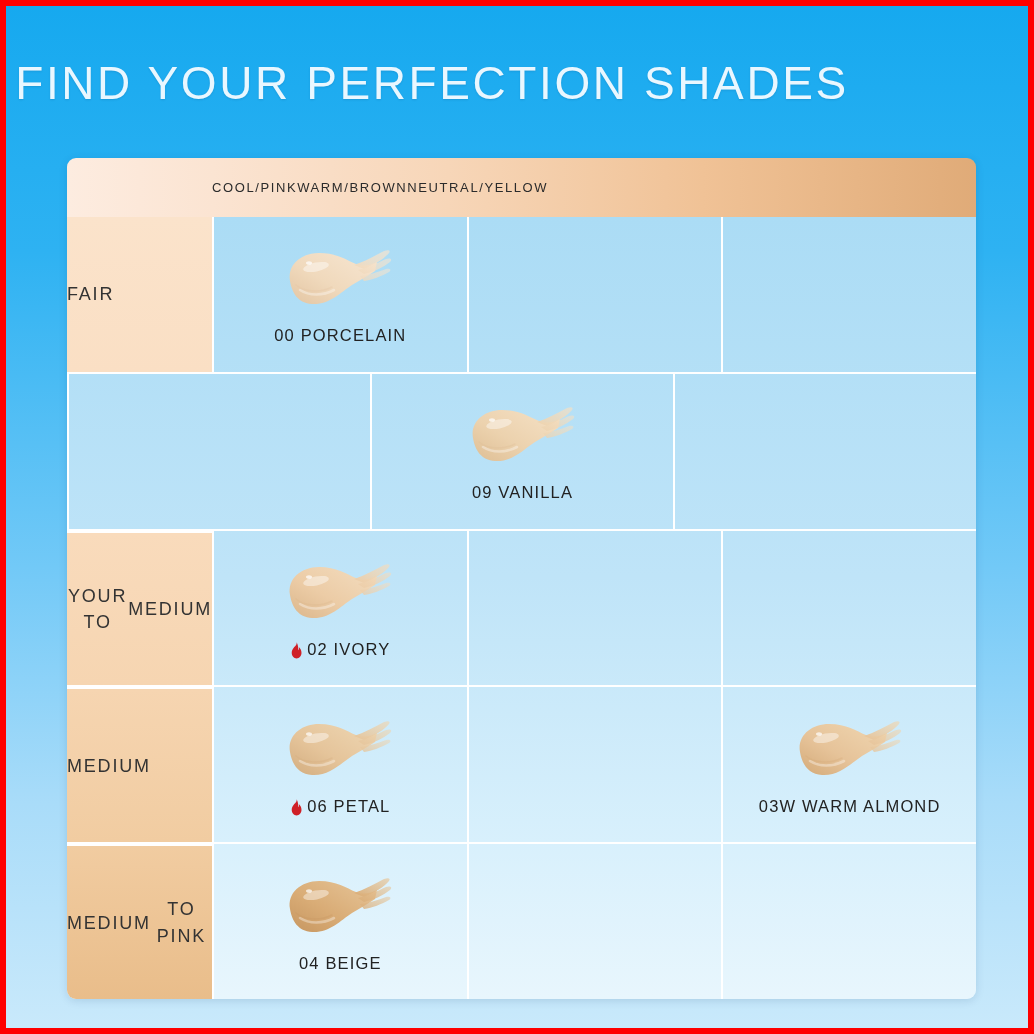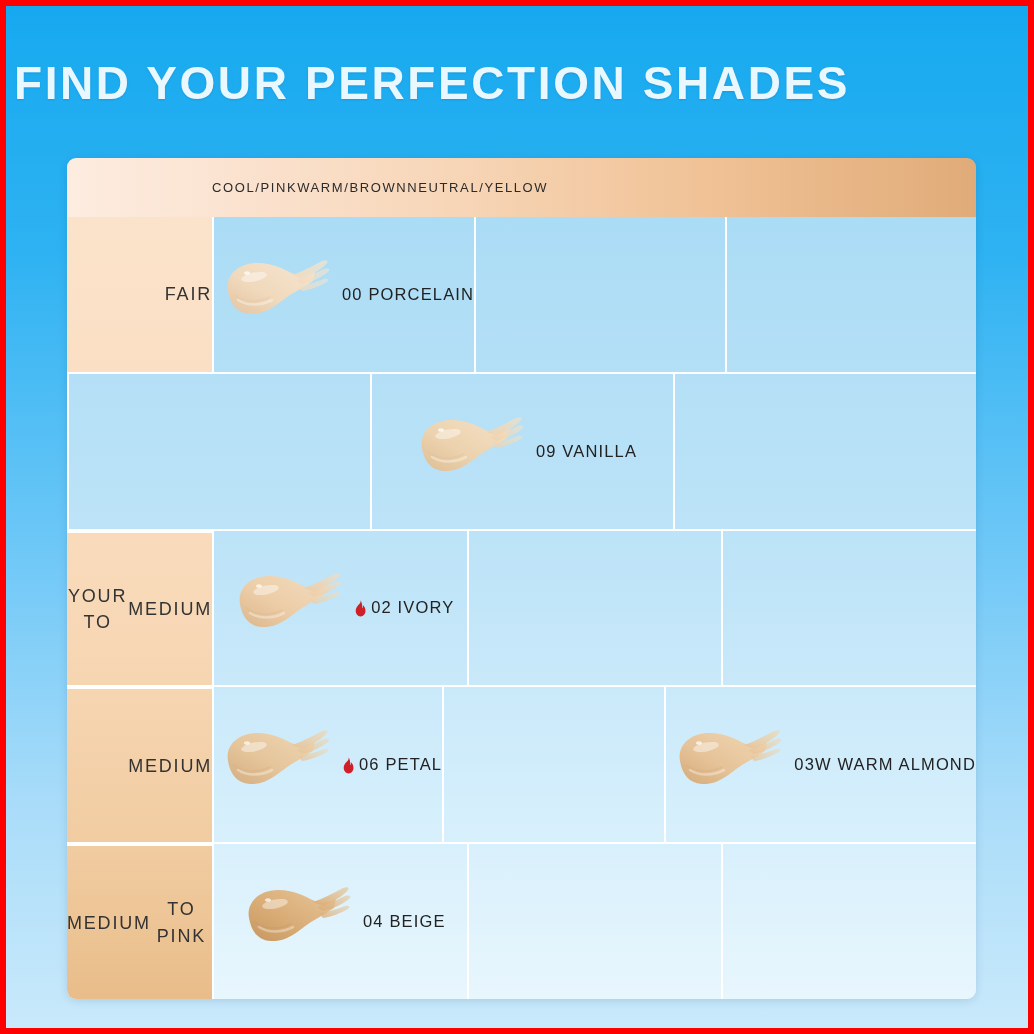--- a/index.html
+++ b/index.html
@@ -30,21 +30,21 @@
   }
 
   
   #title {
     position: absolute;
     left: 0; top: 52px;
     width: 852px;
     text-align: center;
     color: #e9f7ff;
     font-size: 46px;
-    font-weight: 700;
+    font-weight: 400;
     letter-spacing: 2.6px;
     line-height: 1.1;
     white-space: nowrap;
     text-shadow: 0 1px 2px rgba(0,60,110,.16);
   }
 
   
   #shade-table {
     position: absolute;
     left: 61px;  top: 152px;
@@ -90,21 +90,21 @@
     border-top: 2px solid #ffffff;
     position: relative;
   }
   .row:first-child { border-top: none; }
 
   
   .row-label {
     flex: 0 0 145px;
     display: flex;
     align-items: center;
-    justify-content: flex-end;
+    justify-content: flex-start;
     text-align: center;
     font-size: 18px;
     letter-spacing: 1.8px;
     line-height: 1.45;
     color: #333333;
     border-top: 2px solid #ffffff;
     position: relative;
     z-index: 2;
   }
   .row:first-child .row-label { border-top: none; }
@@ -116,21 +116,21 @@
   .row:nth-child(3) .row-label { background: linear-gradient(180deg,#f9dbbc,#f6d5b1); }
   .row:nth-child(4) .row-label { background: linear-gradient(180deg,#f6d5b1,#f1cca1); }
   .row:nth-child(5) .row-label { background: linear-gradient(180deg,#f1cca1,#e9bd8a); }
 
   
   .cell {
     flex: 1 1 0;
     position: relative;
     border-left: 2px solid #ffffff;
     display: flex;
-    flex-direction: row;
+    flex-direction: column;
     align-items: center;
     justify-content: center;
   }
 
   
   .swatch-wrap {
     position: relative;
     width: 128px;
     height: 74px;
     margin-bottom: 9px;

